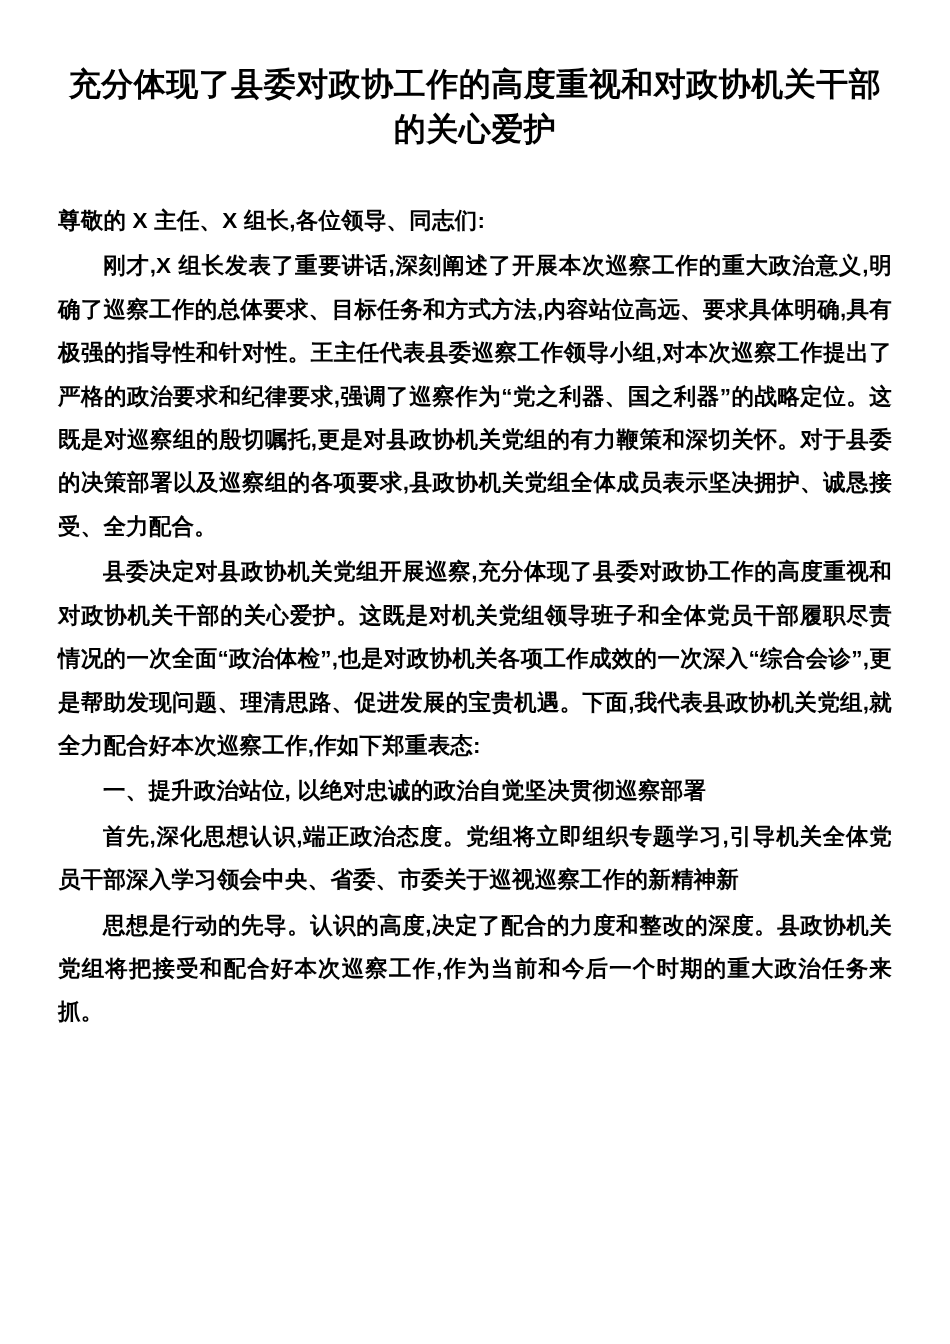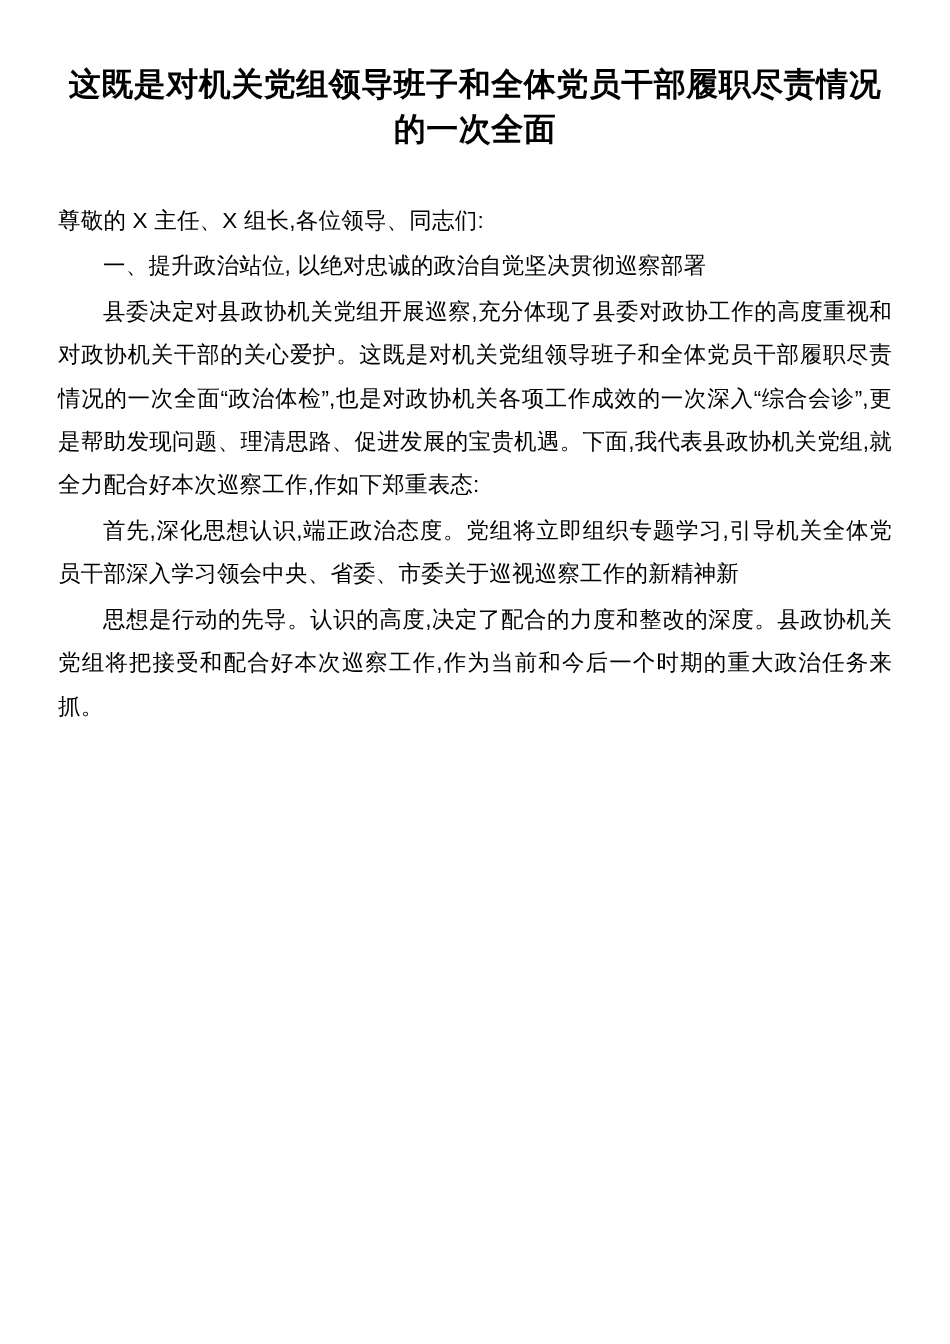--- a/index.html
+++ b/index.html
@@ -32,33 +32,35 @@
   }
   .body-text {
     font-size: 22.5px;
     line-height: 1.93;
     text-align: justify;
     text-justify: inter-ideograph;
     letter-spacing: 0.2px;
   }
   .para {
     margin: 0 0 2px 0;
+    font-weight: bold;
   }
   .indent {
     text-indent: 2em;
   }
   .salutation {
     margin: 0 0 2px 0;
   }
 </style>
 </head>
 <body>
 
 <div class="page">
-  <h1 class="doc-title">这既是对机关党组领导班子和全体党员干部履职尽责情况的一次全面</h1>
+  <h1 class="doc-title">充分体现了县委对政协工作的高度重视和对政协机关干部的关心爱护</h1>
   <div class="body-text">
     <p class="para salutation">尊敬的 X 主任、X 组长,各位领导、同志们:</p>
+    <p class="para indent">刚才,X 组长发表了重要讲话,深刻阐述了开展本次巡察工作的重大政治意义,明确了巡察工作的总体要求、目标任务和方式方法,内容站位高远、要求具体明确,具有极强的指导性和针对性。王主任代表县委巡察工作领导小组,对本次巡察工作提出了严格的政治要求和纪律要求,强调了巡察作为“党之利器、国之利器”的战略定位。这既是对巡察组的殷切嘱托,更是对县政协机关党组的有力鞭策和深切关怀。对于县委的决策部署以及巡察组的各项要求,县政协机关党组全体成员表示坚决拥护、诚恳接受、全力配合。</p>
+    <p class="para indent">县委决定对县政协机关党组开展巡察,充分体现了县委对政协工作的高度重视和对政协机关干部的关心爱护。这既是对机关党组领导班子和全体党员干部履职尽责情况的一次全面“政治体检”,也是对政协机关各项工作成效的一次深入“综合会诊”,更是帮助发现问题、理清思路、促进发展的宝贵机遇。下面,我代表县政协机关党组,就全力配合好本次巡察工作,作如下郑重表态:</p>
     <p class="para indent">一、提升政治站位, 以绝对忠诚的政治自觉坚决贯彻巡察部署</p>
-    <p class="para indent">县委决定对县政协机关党组开展巡察,充分体现了县委对政协工作的高度重视和对政协机关干部的关心爱护。这既是对机关党组领导班子和全体党员干部履职尽责情况的一次全面“政治体检”,也是对政协机关各项工作成效的一次深入“综合会诊”,更是帮助发现问题、理清思路、促进发展的宝贵机遇。下面,我代表县政协机关党组,就全力配合好本次巡察工作,作如下郑重表态:</p>
     <p class="para indent">首先,深化思想认识,端正政治态度。党组将立即组织专题学习,引导机关全体党员干部深入学习领会中央、省委、市委关于巡视巡察工作的新精神新</p>
     <p class="para indent">思想是行动的先导。认识的高度,决定了配合的力度和整改的深度。县政协机关党组将把接受和配合好本次巡察工作,作为当前和今后一个时期的重大政治任务来抓。</p>
   </div>
 </div>
 
 </body></html>

